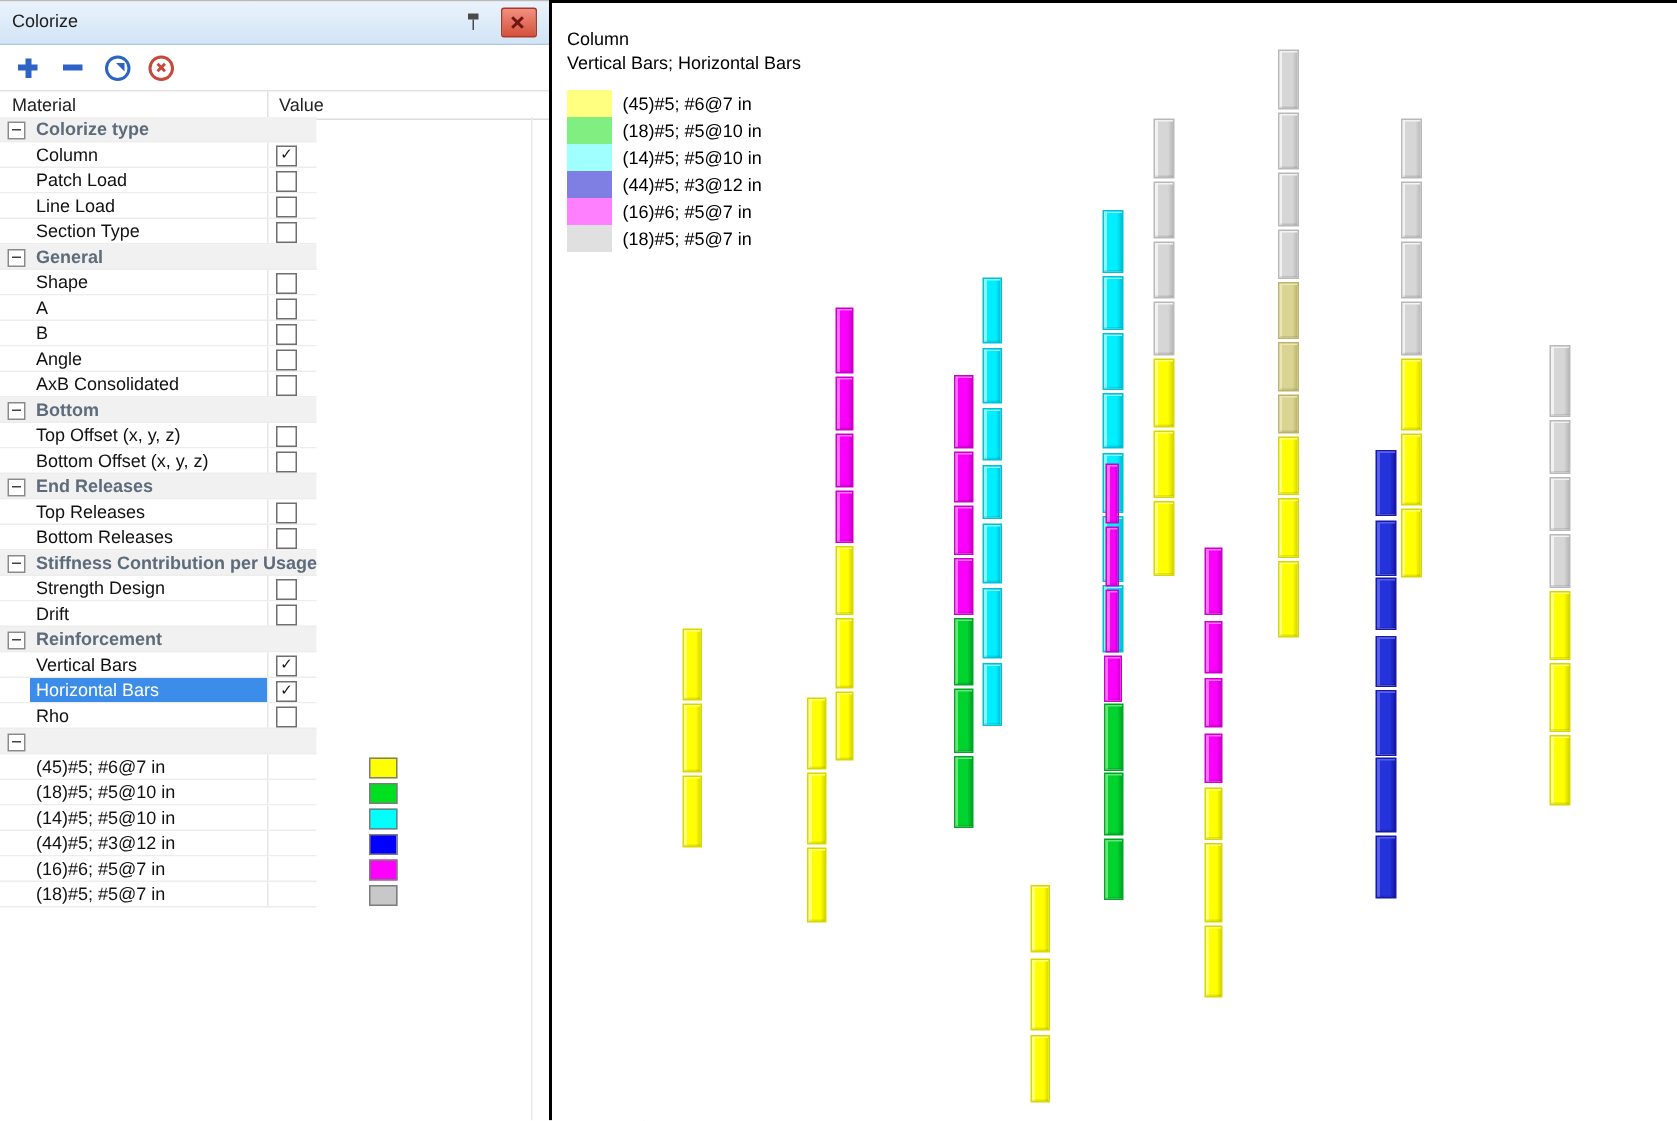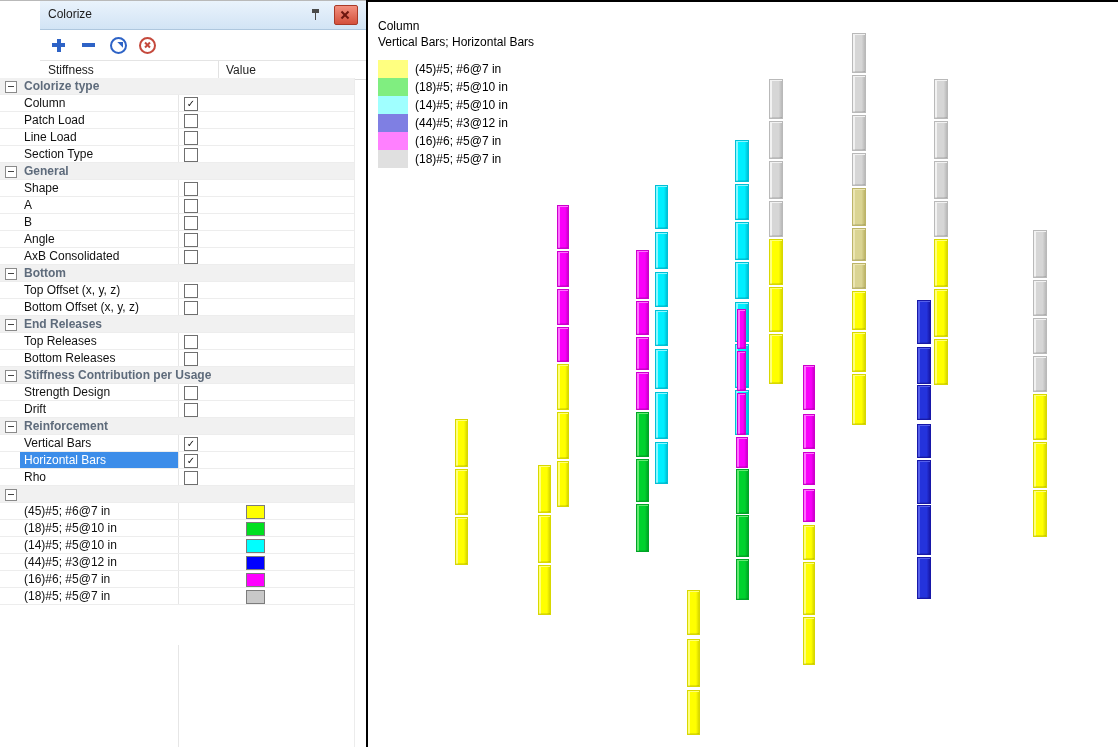--- a/index.html
+++ b/index.html
@@ -1,19 +1,19 @@
 <!DOCTYPE html>
 <html><head>
 <meta charset="utf-8">
 <style>
   html,body{margin:0;padding:0;background:#fff;font-family:"Liberation Sans",sans-serif;}
   .app{position:relative;width:1118px;height:747px;overflow:hidden;display:flex;background:#fff;}
 
   
-  .panel{position:relative;width:366px;height:747px;background:#fff;border-top:1px solid #B9B9B9;box-sizing:border-box;padding-left:40px;}
+  .panel{position:relative;width:366px;height:747px;background:#fff;border-top:1px solid #B9B9B9;box-sizing:border-box;}
   .titlebar{position:relative;height:28px;background:linear-gradient(#EAF3FC,#D2E4F5);border-bottom:1px solid #AEC7DE;}
   .titlebar .ttext{position:absolute;left:8px;top:6px;font-size:12px;color:#1c1c1c;}
   .pin-btn{position:absolute;right:42px;top:6px;width:16px;height:16px;cursor:pointer;}
   .pin-btn .pin{position:absolute;left:3px;top:2px;width:10px;height:12px;}
   .pin-btn .pin::before{content:"";position:absolute;left:1px;top:0;width:7px;height:4px;background:#4a4a4a;}
   .pin-btn .pin::after{content:"";position:absolute;left:4px;top:4px;width:1px;height:7px;background:#4a4a4a;}
   .close-btn{position:absolute;right:8px;top:4px;width:22px;height:18px;background:linear-gradient(#F headers,#d95545);background:linear-gradient(#F2907F,#D4503C);border:1px solid #A83A28;border-radius:2px;}
   .close-btn::before,.close-btn::after{content:"";position:absolute;left:5px;top:8px;width:10px;height:2px;background:#6E1710;}
   .close-btn::before{transform:rotate(45deg);}
   .close-btn::after{transform:rotate(-45deg);}
@@ -28,21 +28,21 @@
   .ic-cancel{border:2px solid #C5493C;border-radius:50%;width:13px;height:13px;}
   .ic-cancel::before,.ic-cancel::after{content:"";position:absolute;left:3px;top:5.5px;width:7px;height:2px;background:#C5493C;}
   .ic-cancel::before{transform:rotate(45deg);}
   .ic-cancel::after{transform:rotate(-45deg);}
 
   .grid-head{position:relative;height:18px;border-bottom:1px solid #DCDCDC;font-size:12px;color:#222;}
   .grid-head .ph{position:absolute;left:8px;top:2px;}
   .grid-head .vh{position:absolute;left:186px;top:2px;}
   .grid-head::after{content:"";position:absolute;left:178px;top:0;bottom:0;border-left:1px solid #E2E2E2;}
 
-  .grid-body{position:absolute;top:77px;bottom:0;left:0;width:354px;display:flex;flex-direction:column;border-right:1px solid #ECECEC;gap:40px;}
+  .grid-body{position:absolute;top:77px;bottom:0;left:0;width:354px;display:flex;flex-direction:row;border-right:1px solid #ECECEC;gap:40px;}
   .row{position:relative;height:17px;box-sizing:border-box;border-bottom:1px solid #EDEDED;font-size:12px;line-height:16px;background:#fff;}
   .row.group{background:#F1F1F1;color:#5E6B7B;font-weight:bold;}
   .expander{position:absolute;left:5px;top:3px;width:10px;height:10px;border:1px solid #8A8A8A;background:#fff;box-sizing:content-box;}
   .expander::after{content:"";position:absolute;left:2px;right:2px;top:4px;height:1px;background:#444;}
   .glabel{margin-left:24px;}
   .plabel{position:absolute;left:20px;width:158px;top:0;bottom:0;padding-left:4px;box-sizing:border-box;color:#111;}
   .row.sel .plabel{background:#3C8DE9;color:#fff;}
   .row.item::after,.row.result::after{content:"";position:absolute;left:178px;top:0;bottom:0;border-left:1px solid #E6E6E6;}
   .cb{position:absolute;left:184px;top:2px;width:12px;height:12px;border:1px solid #6F6F6F;background:#fff;text-align:center;line-height:12px;font-size:10px;color:#111;}
   .rlabel{margin-left:24px;color:#111;}
@@ -77,21 +77,21 @@
     </div>
 
     <div class="toolbar">
       <span class="tbtn"><span class="tbtn ic-plus"></span></span>
       <span class="tbtn"><span class="tbtn ic-minus"></span></span>
       <span class="tbtn ic-refresh"></span>
       <span class="tbtn ic-cancel"></span>
     </div>
 
     <div class="grid-head">
-      <span class="ph">Stiffness</span>
+      <span class="ph">Material</span>
       <span class="vh">Value</span>
     </div>
 
     <div class="grid-body">
       <div id="prop-rows">
           <div class="row group"><span class="expander"></span><span class="glabel">Colorize type</span></div>
           <div class="row item">
             <span class="plabel">Column</span>
             <span class="cb">✓</span>
           </div>

